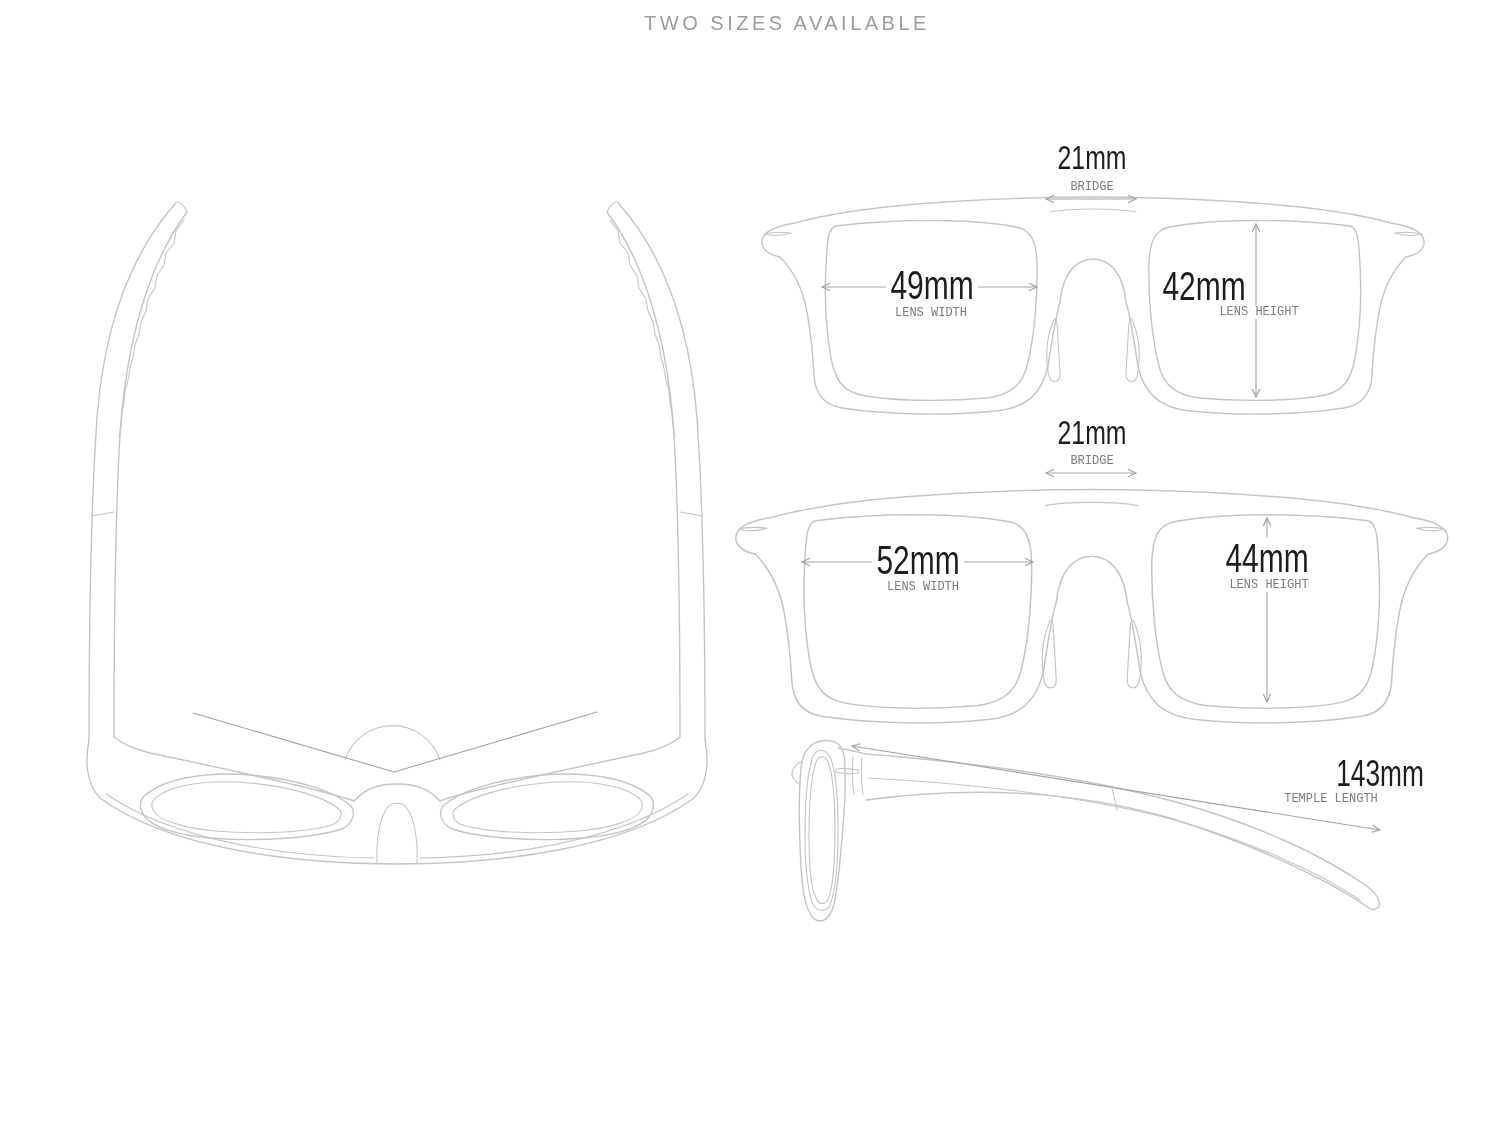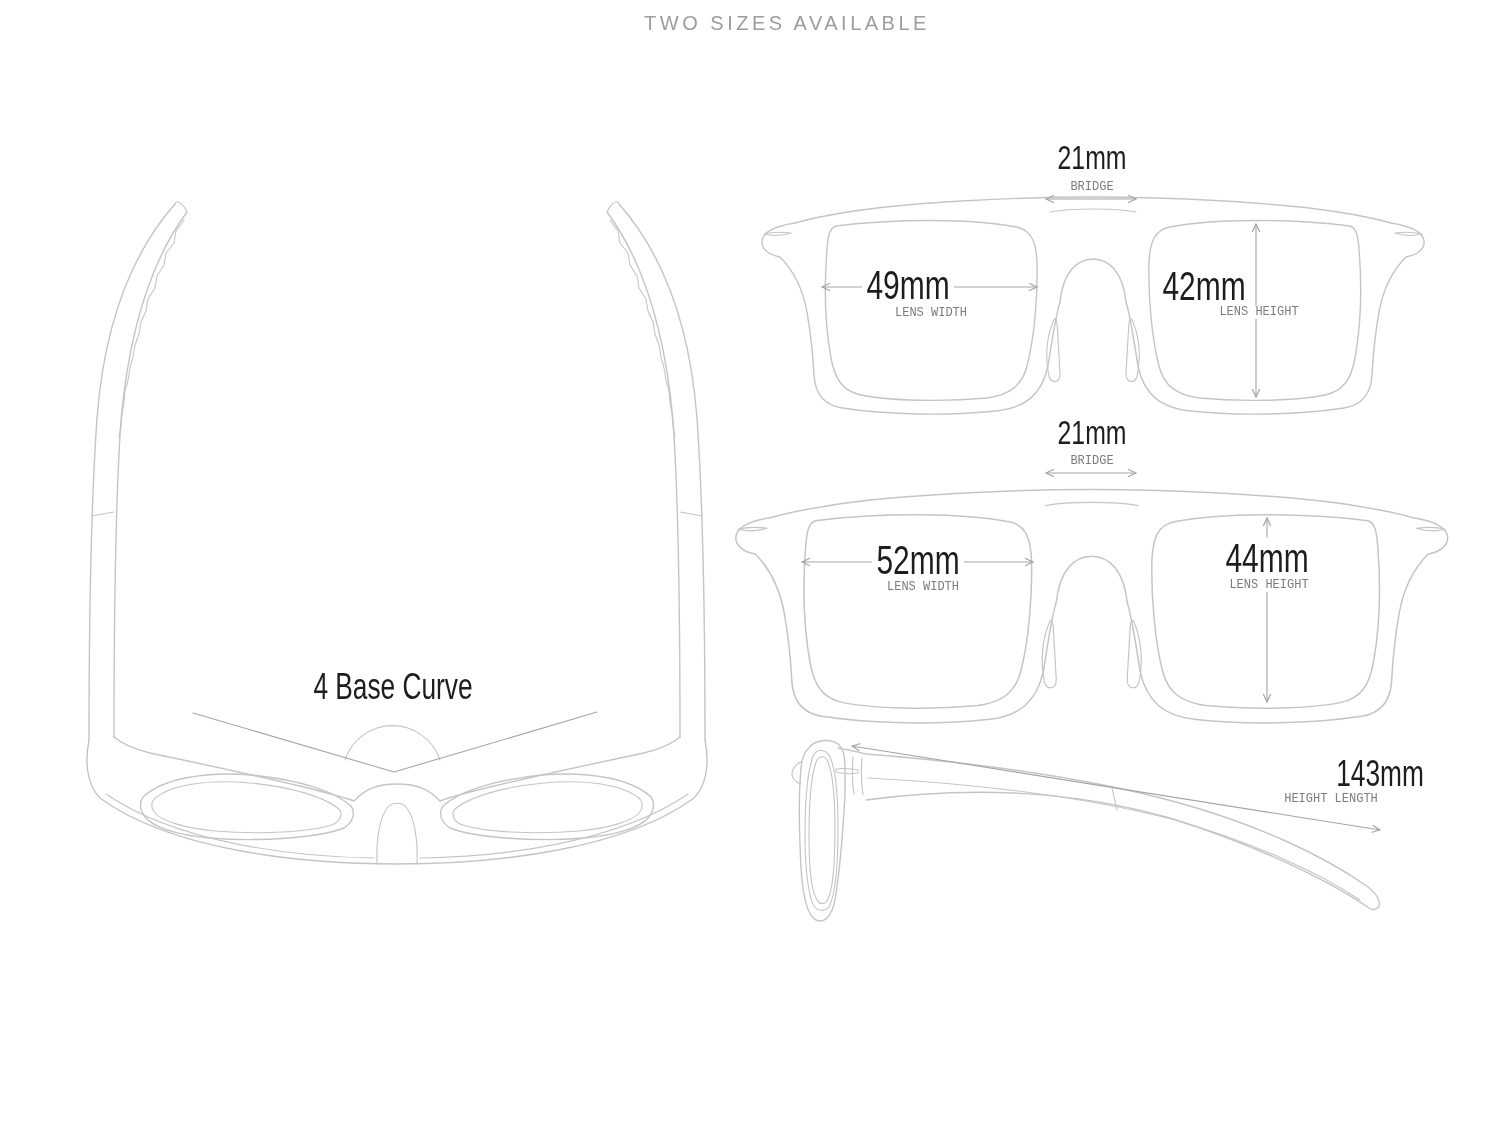--- a/index.html
+++ b/index.html
@@ -116,31 +116,28 @@
       <path class="arrow" marker-start="url(#ah)" marker-end="url(#ah)" d="M 1256,224 L 1256,397"></path>
       <path class="arrow" marker-start="url(#ah)" marker-end="url(#ah)" d="M 1046,473 L 1136,473"></path>
       <path class="arrow" marker-start="url(#ah)" marker-end="url(#ah)" d="M 802,562 L 1033,562"></path>
       <path class="arrow" marker-start="url(#ah)" marker-end="url(#ah)" d="M 1267,518 L 1267,702"></path>
       <path class="arrow" marker-start="url(#ah)" marker-end="url(#ah)" d="M 852,746 L 1380,830"></path>
     </g>
   </svg>
 
   <div id="title">TWO SIZES AVAILABLE</div>
 
-  <div class="lbl num n36" style="left:393px;top:687px">
-    <span>4 Base Curve</span>
-  </div>
 
   <div class="lbl num n34" style="left:1092px;top:158px">
     <span>21mm</span>
   </div>
   <div class="lbl cap" style="left:1092px;top:185px">
     <span>BRIDGE</span>
   </div>
-  <div class="lbl num n41" style="left:908px;top:286px">
+  <div class="lbl num n41" style="left:932px;top:286px">
     <span>49mm</span>
   </div>
   <div class="lbl cap" style="left:931px;top:311px">
     <span>LENS WIDTH</span>
   </div>
   <div class="lbl num n41" style="left:1204px;top:287px">
     <span>42mm</span>
   </div>
   <div class="lbl cap" style="left:1259px;top:310px">
     <span>LENS HEIGHT</span>
@@ -162,16 +159,16 @@
     <span>44mm</span>
   </div>
   <div class="lbl cap" style="left:1269px;top:583px">
     <span>LENS HEIGHT</span>
   </div>
 
   <div class="lbl num n36" style="left:1380px;top:774px">
     <span>143mm</span>
   </div>
   <div class="lbl cap" style="left:1331px;top:797px">
-    <span>HEIGHT LENGTH</span>
+    <span>TEMPLE LENGTH</span>
   </div>
 
 </div>
 
 </body></html>

